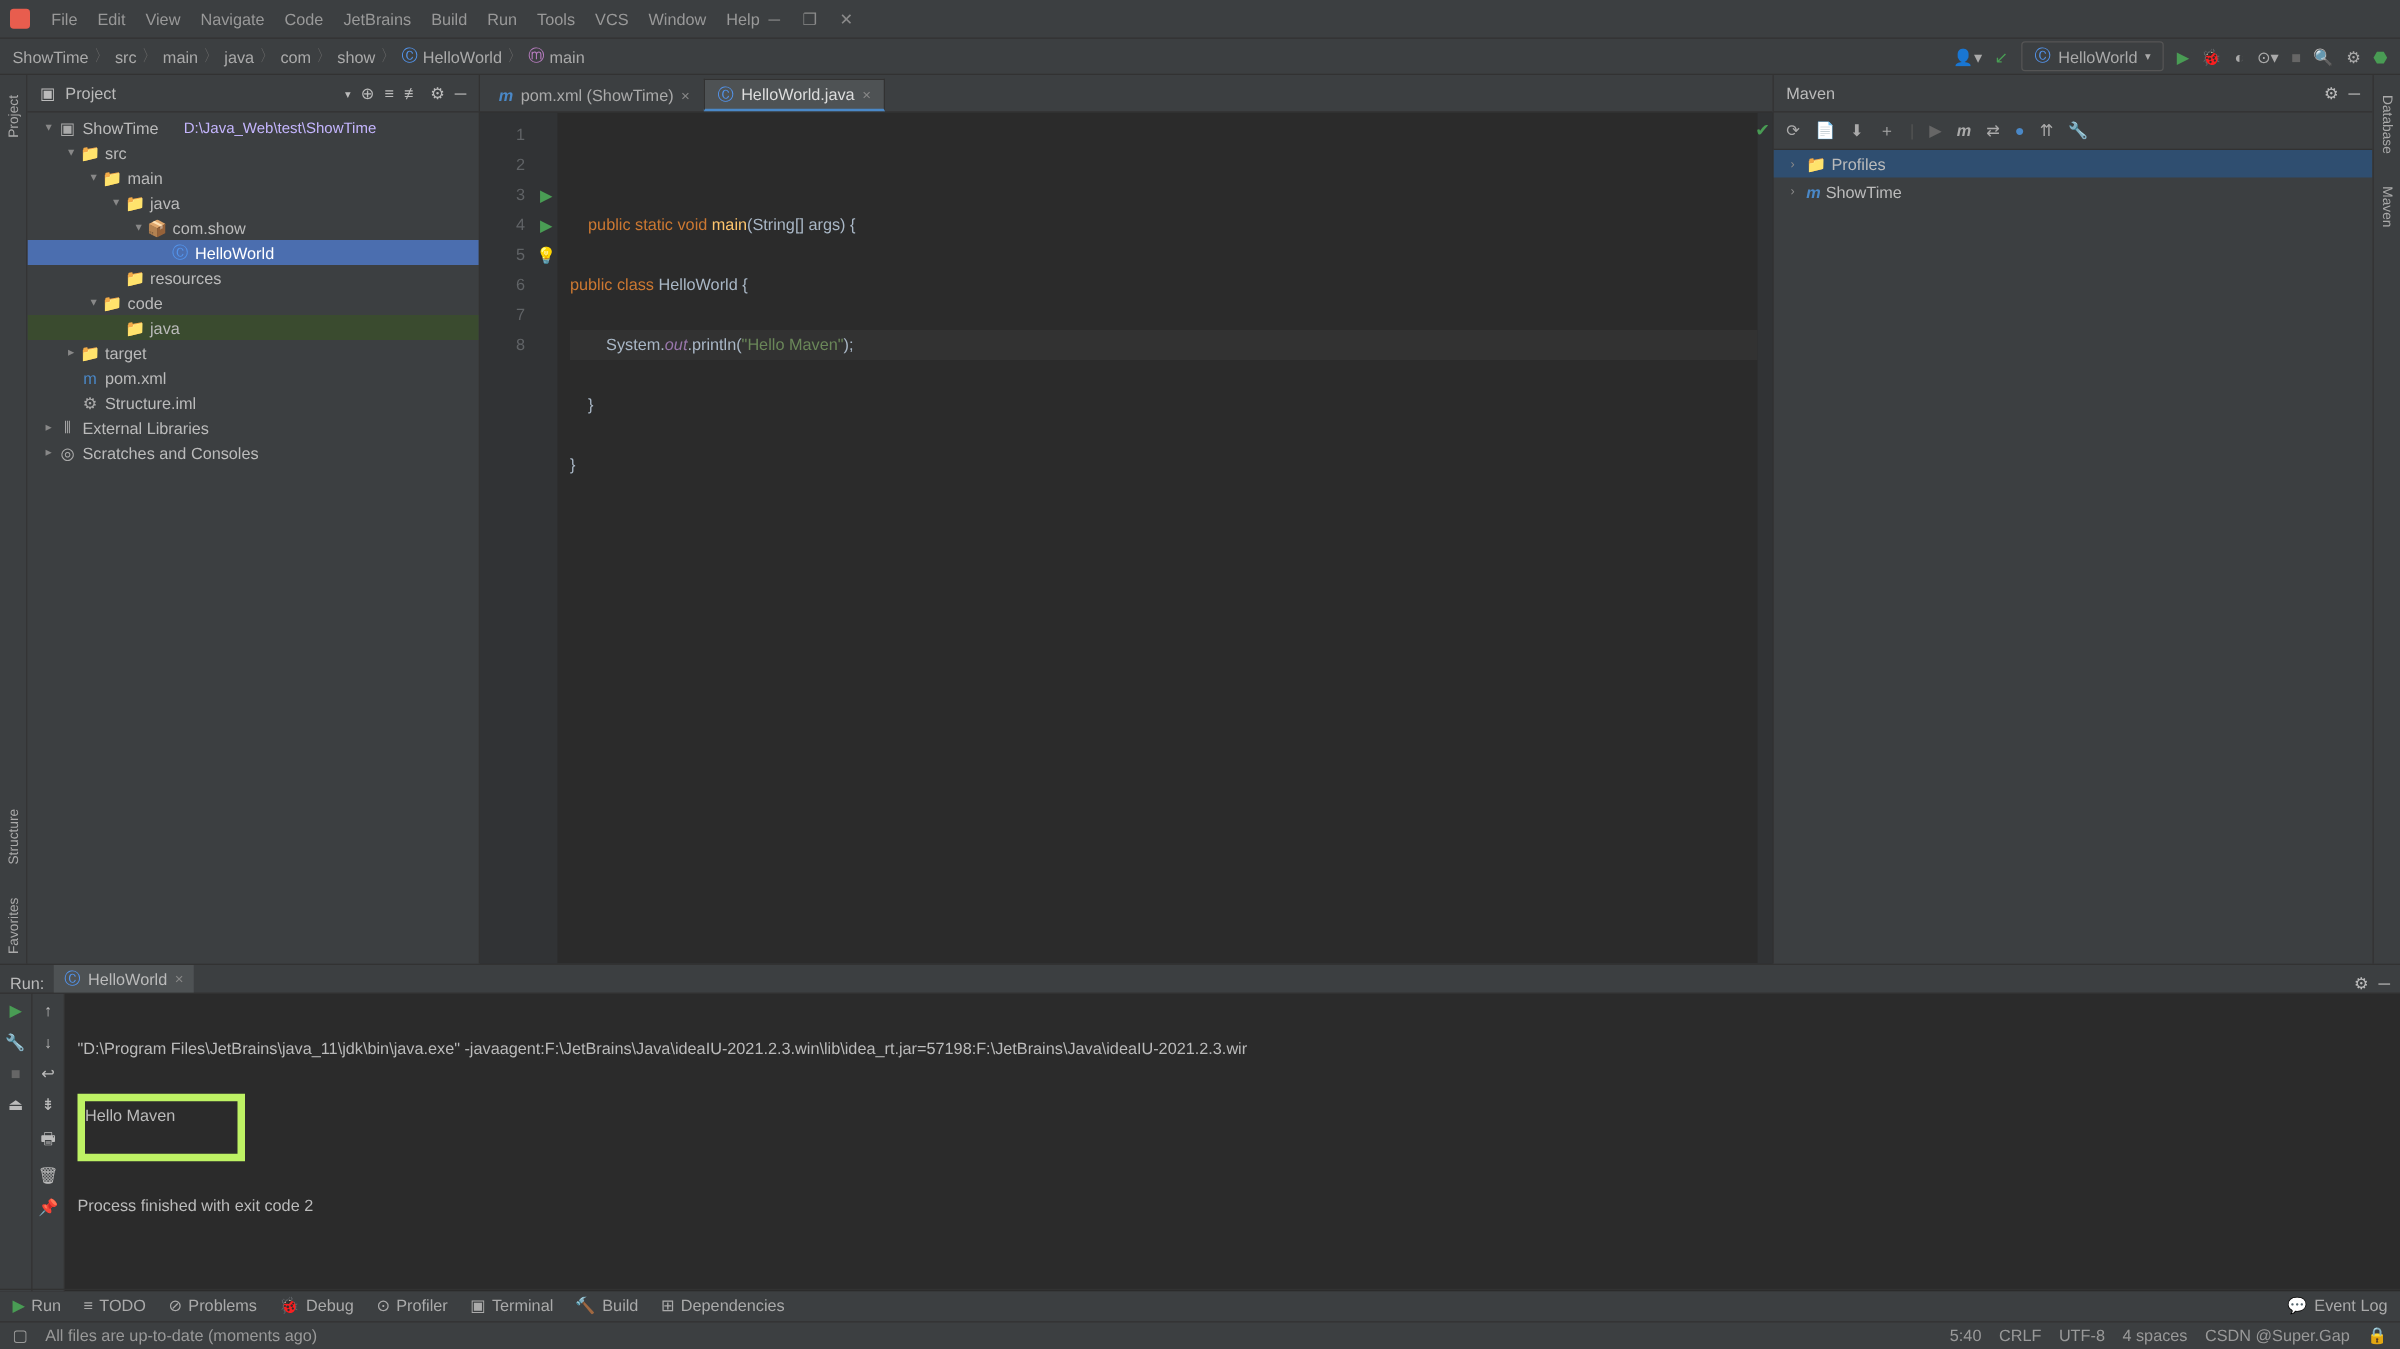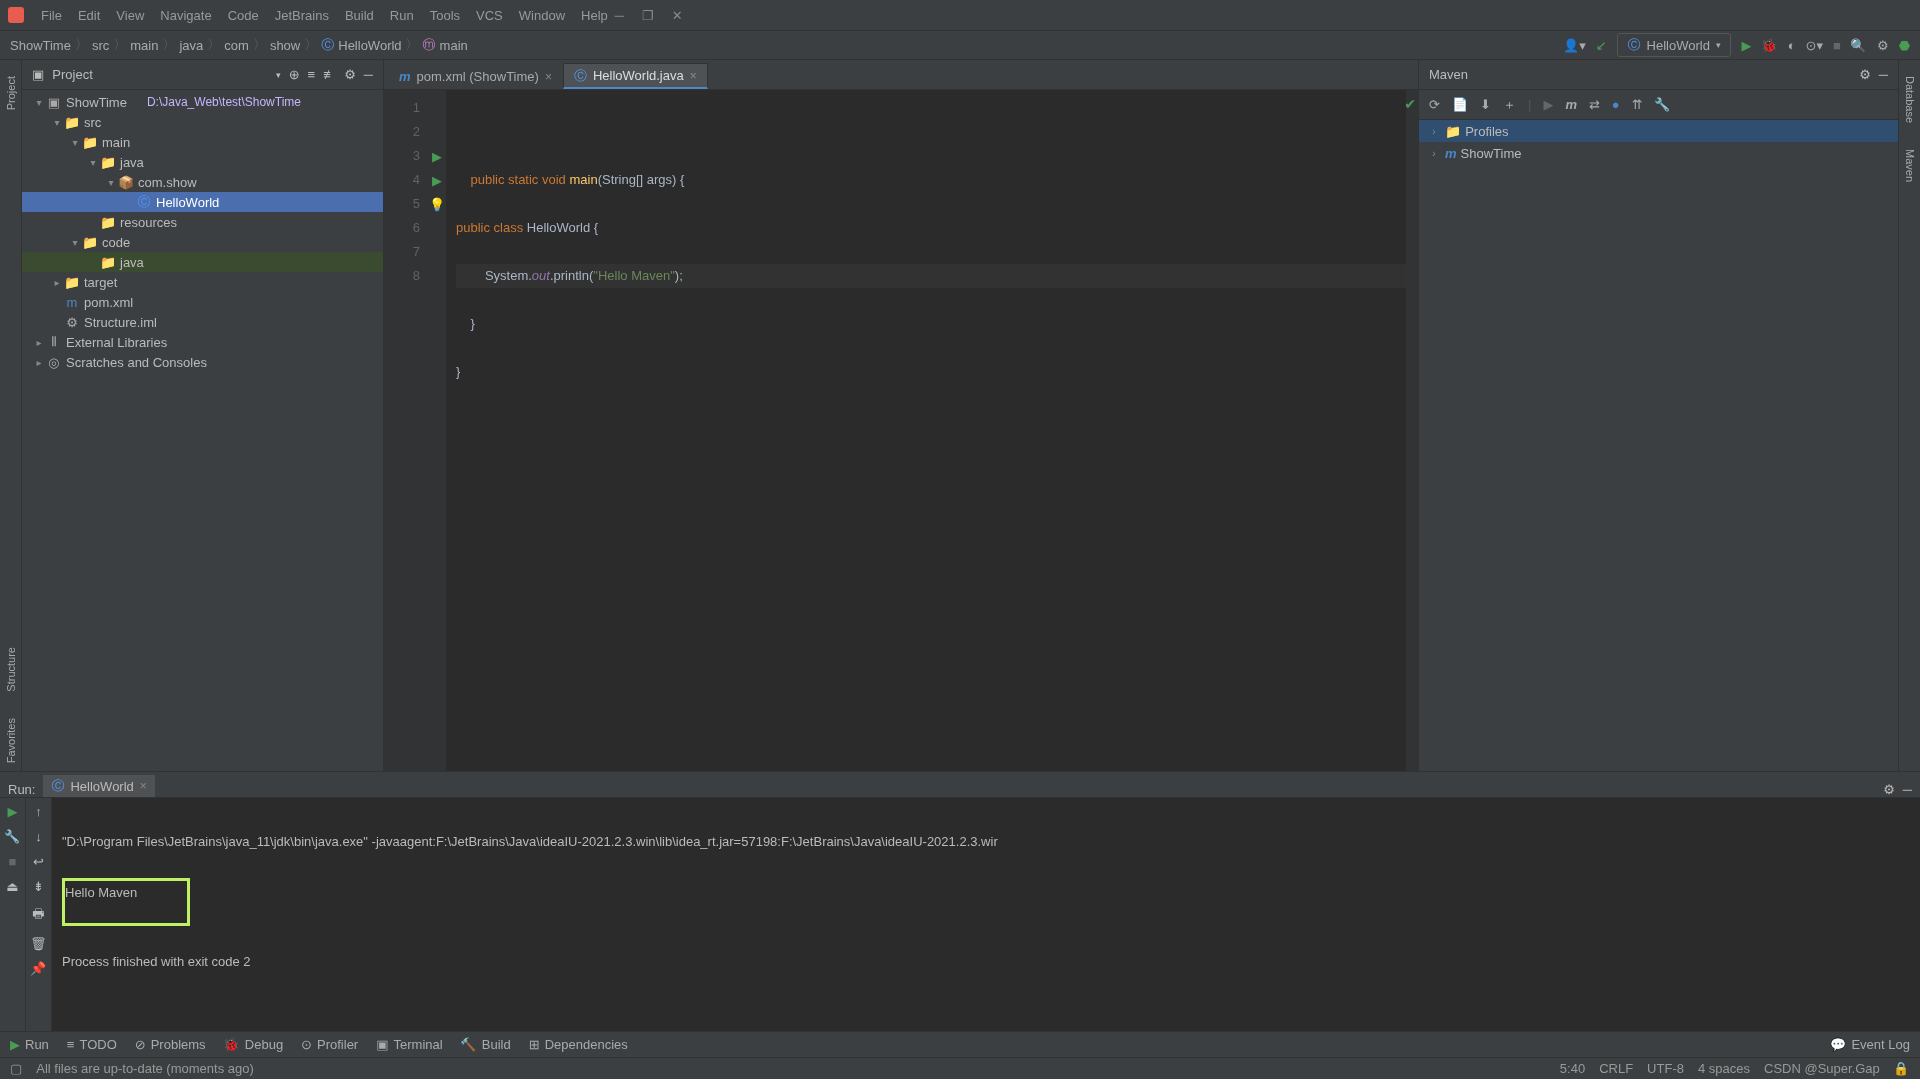--- a/index.html
+++ b/index.html
@@ -51,21 +51,21 @@
 .maventools{height:30px;display:flex;align-items:center;gap:12px;padding:0 10px;border-bottom:1px solid #323232;color:#aaa}
 .mnode{display:flex;align-items:center;height:22px;padding-left:8px;gap:4px;cursor:pointer}
 .mnode.sel{background:#2f4e70}
 .bottom{height:260px;border-top:1px solid #323232;display:flex;flex-direction:column}
 .runhdr{height:26px;display:flex;align-items:flex-end;padding:0 8px;gap:8px;border-bottom:1px solid #323232;font-size:12px}
 .runhdr .tab2{background:#4e5254;padding:2px 8px;display:flex;align-items:center;gap:6px}
 .runbody{flex:1;display:flex;background:#2b2b2b}
 .runtools{width:26px;display:flex;flex-direction:column;align-items:center;padding-top:6px;gap:10px;border-right:1px solid #323232;background:#3c3f41}
 .runtools2{width:26px;display:flex;flex-direction:column;align-items:center;padding-top:6px;gap:10px;background:#3c3f41;border-right:1px solid #323232}
 .console{flex:1;padding:8px 10px;font-family:Consolas,monospace;font-size:14px;line-height:24px;color:#bbb;white-space:pre;overflow:auto}
-.redbox{border:3px solid #bef264;display:inline-block;padding:0 50px 18px 0}
+.redbox{border:6px solid #bef264;display:inline-block;padding:0 50px 18px 0}
 .tools{height:26px;display:flex;align-items:center;gap:18px;padding:0 10px;border-top:1px solid #323232;font-size:12px;color:#aaa}
 .tools .ti{display:flex;align-items:center;gap:5px;cursor:pointer}
 .status{height:22px;display:flex;align-items:center;padding:0 10px;border-top:1px solid #323232;font-size:11px;color:#999;gap:14px}
 .status .r{margin-left:auto;display:flex;gap:14px}
 </style>
 </head>
 <body>
 
 <div class="titlebar">
   <div class="icn"></div>

